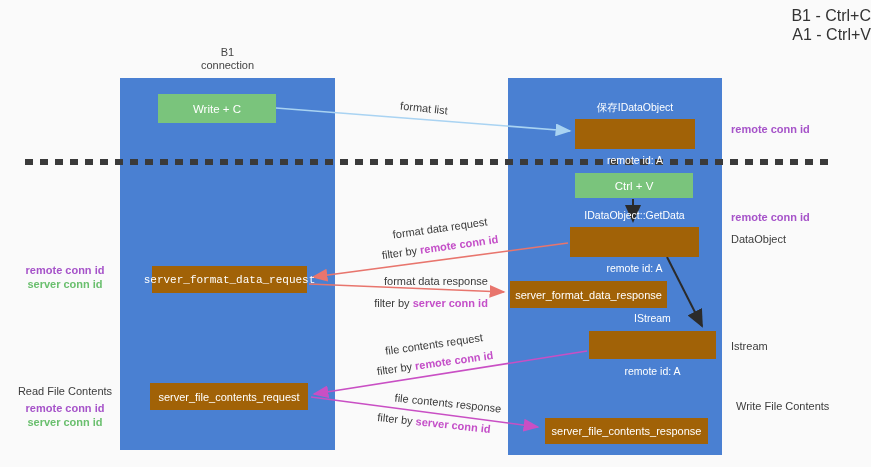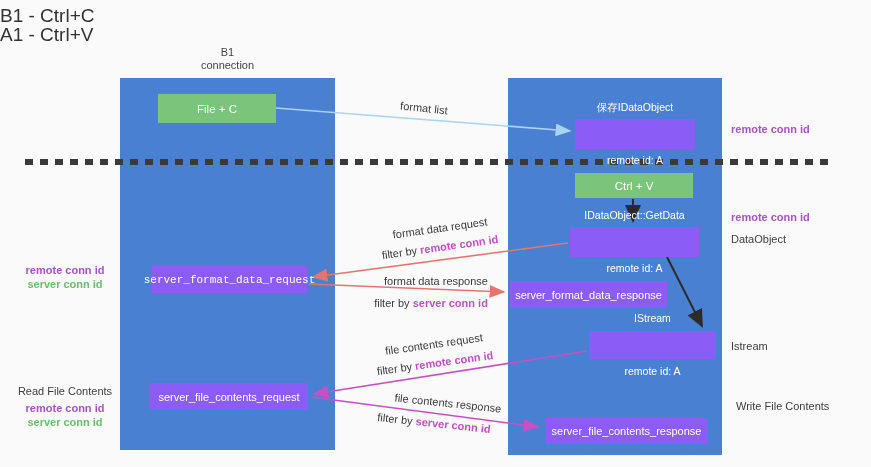--- a/index.html
+++ b/index.html
@@ -1,23 +1,23 @@
 <!DOCTYPE html>
 <html><head>
 <meta charset="utf-8">
 <style>
   html,body{margin:0;padding:0;background:#fafafa;font-family:"Liberation Sans","DejaVu Sans",sans-serif;}
   .canvas{position:relative;width:871px;height:467px;background:#fafafa;overflow:hidden;}
   .abs{position:absolute;}
-  .title{top:6px;left:0;width:100%;text-align:left;font-size:19px;color:#333;line-height:19px;}
+  .title{top:6px;left:0;width:100%;text-align:right;font-size:16px;color:#333;line-height:19px;}
   .lane{background:#4a80d2;}
   .lane-header{text-align:center;font-size:11px;color:#444;line-height:13px;}
   .box{display:flex;flex-direction:column;align-items:center;justify-content:center;color:#fff;text-align:center;}
   .green{background:#7ac47c;font-size:11.5px;}
-  .orange{background:#8b5cf6;gap:40px;}
+  .orange{background:#a16207;gap:40px;}
   .one-line{font-size:11px;}
   .two-line{font-size:10.5px;line-height:13px;}
   .arrow-label{transform:translate(-50%,-50%);white-space:nowrap;font-size:11px;color:#3a3a3a;}
   .rot-up{transform:translate(-50%,-50%) rotate(-8deg);}
   .rot-down{transform:translate(-50%,-50%) rotate(6deg);}
   .magenta-id{color:#c44fc8;font-weight:700;}
   .side-label{white-space:nowrap;font-size:11px;color:#3c3c3c;}
   .purple-bold{color:#a653c9;font-weight:700;}
   .green-bold{color:#6abf6e;font-weight:700;}
   .left-pair{width:104px;text-align:center;font-size:11px;line-height:14px;white-space:nowrap;}
@@ -62,21 +62,21 @@
     <path d="M276,108 L570,131" stroke="#a9d3f2" stroke-width="1.6" marker-end="url(#m-blue)" fill="none"></path>
     <path d="M633,199 L633,221" stroke="#2b2b2b" stroke-width="2" marker-end="url(#m-blk)" fill="none"></path>
     <path d="M568,243 L313,277" stroke="#e8756d" stroke-width="1.6" marker-end="url(#m-red)" fill="none"></path>
     <path d="M309,284 L504,292" stroke="#e8756d" stroke-width="1.6" marker-end="url(#m-red)" fill="none"></path>
     <path d="M667,257 L702,326" stroke="#2b2b2b" stroke-width="2" marker-end="url(#m-blk)" fill="none"></path>
     <path d="M587,351 L314,394" stroke="#c94fc4" stroke-width="1.6" marker-end="url(#m-mag)" fill="none"></path>
     <path d="M311,397 L538,427" stroke="#c94fc4" stroke-width="1.6" marker-end="url(#m-mag)" fill="none"></path>
   </svg>
 
   <div class="abs box green" style="left:158px;top:94px;width:118px;height:29px;">
-    <span>File + C</span>
+    <span>Write + C</span>
   </div>
 
   <div class="abs box orange two-line" style="left:575px;top:119px;width:120px;height:30px;">
     <span>保存IDataObject</span>
     <span>remote id: A</span>
   </div>
 
   <div class="abs box green" style="left:575px;top:173px;width:118px;height:25px;justify-content:center;">
     <span>Ctrl + V</span>
   </div>

